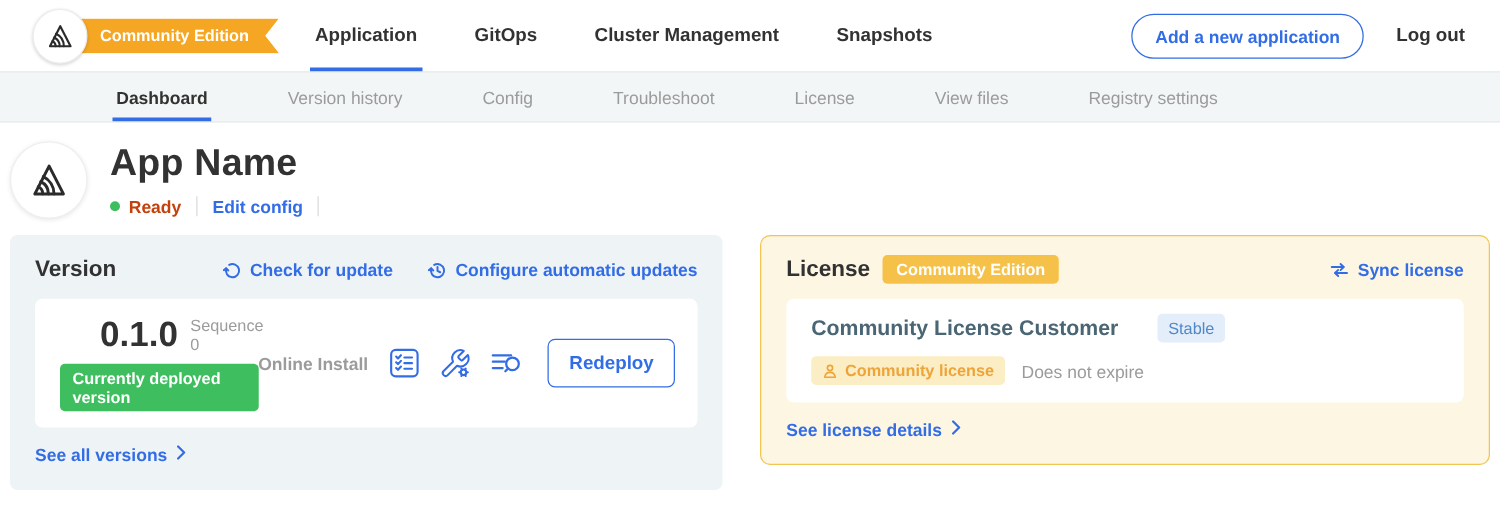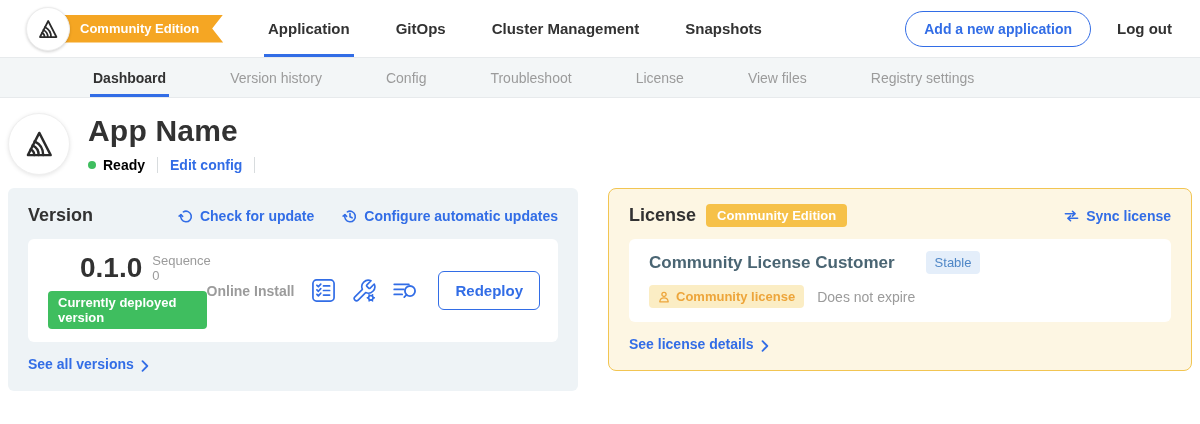--- a/index.html
+++ b/index.html
@@ -19,21 +19,21 @@
     background:#fff; border:1px solid #ededed; border-radius:50%;
     box-shadow:0 1px 3px rgba(0,0,0,.18);
     display:flex; align-items:center; justify-content:center;
   }
   .ribbon {
     position:absolute; left:20px; top:9px; height:28px; line-height:28px;
     background:#f5a623; color:#fff; font-size:13px; font-weight:bold;
     padding:0 24px 0 34px; white-space:nowrap;
     clip-path:polygon(0 0,100% 0,calc(100% - 11px) 50%,100% 100%,0 100%);
   }
-  .tabs { display:flex; gap:38px; margin-left:40px; height:100%; }
+  .tabs { display:flex; gap:38px; margin-left:24px; height:100%; }
   .tab {
     font-size:15px; font-weight:600; color:#323232; cursor:pointer;
     display:flex; align-items:center; height:100%;
     border-bottom:3px solid transparent; padding:3px 4px 0 4px;
   }
   .tab.active { border-bottom-color:#326de6; }
   .topnav-right { margin-left:auto; display:flex; align-items:center; gap:26px; padding-right:28px; }
   .add-btn {
     font-family:inherit; font-size:14px; font-weight:bold; color:#326de6;
     background:#fff; border:1px solid #326de6; border-radius:19px;
@@ -58,21 +58,21 @@
   .app-header { display:flex; align-items:flex-start; padding:15px 0 0 8px; }
   .avatar {
     width:62px; height:62px; border-radius:50%; background:#fff; flex:none;
     border:1px solid #efefef; box-shadow:0 1px 4px rgba(0,0,0,.10);
     display:flex; align-items:center; justify-content:center;
   }
   .app-title-block { margin-left:18px; padding-top:1px; }
   .app-name { font-size:30px; font-weight:bold; color:#323232; letter-spacing:.2px; }
   .app-status-row { display:flex; align-items:center; margin-top:9px; font-size:14px; }
   .status-dot { width:8px; height:8px; border-radius:50%; background:#3fbe5f; margin-right:7px; }
-  .status-text { color:#000000; font-weight:600; }
+  .status-text { color:#c2410c; font-weight:600; }
   .vdivider { width:1px; height:16px; background:#d8dcde; margin:0 12px; }
   .edit-config { color:#326de6; font-weight:bold; cursor:pointer; }
 
   
   .cards { display:flex; align-items:flex-start; gap:30px; padding:13px 8px 0 8px; }
 
   .version-card { width:570px; background:#eef3f6; border-radius:6px; padding:17px 20px 18px; }
   .card-header { display:flex; align-items:center; }
   .card-title { font-size:18px; font-weight:bold; color:#323232; }
   .vc-links { margin-left:auto; display:flex; gap:28px; }
@@ -96,21 +96,21 @@
   .vc-right { display:flex; align-items:center; gap:15px; flex:none; }
   .online-install { color:#9b9b9b; font-size:14px; font-weight:bold; margin-right:2px; white-space:nowrap; }
   .action-icon { color:#326de6; cursor:pointer; }
   .redeploy-btn {
     font-family:inherit; font-size:15px; font-weight:bold; color:#326de6;
     background:#fff; border:1px solid #326de6; border-radius:6px;
     padding:10px 16px; margin-left:4px; cursor:pointer;
   }
   .see-link {
     margin-top:14px; color:#326de6; font-size:14px; font-weight:bold; cursor:pointer;
-    display:inline-flex; align-items:flex-end; gap:7px;
+    display:inline-flex; align-items:flex-start; gap:7px;
   }
 
   .license-card {
     width:584px; background:#fdf6e3; border:1px solid #f2c552;
     border-radius:8px; padding:15px 20px 17px;
   }
   .edition-badge {
     background:#f6c149; color:#fff; font-size:13px; font-weight:bold;
     padding:4px 11px; border-radius:4px; margin-left:10px;
   }

